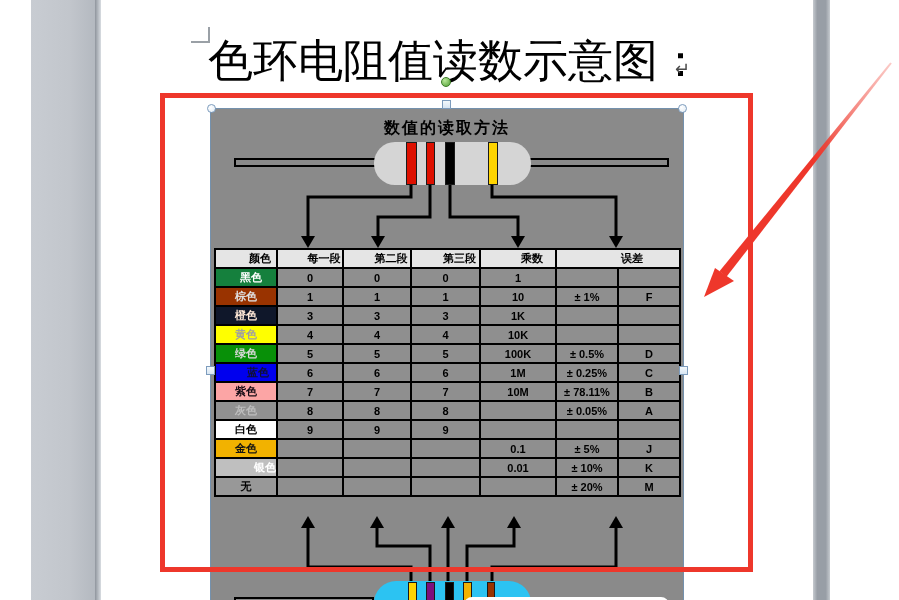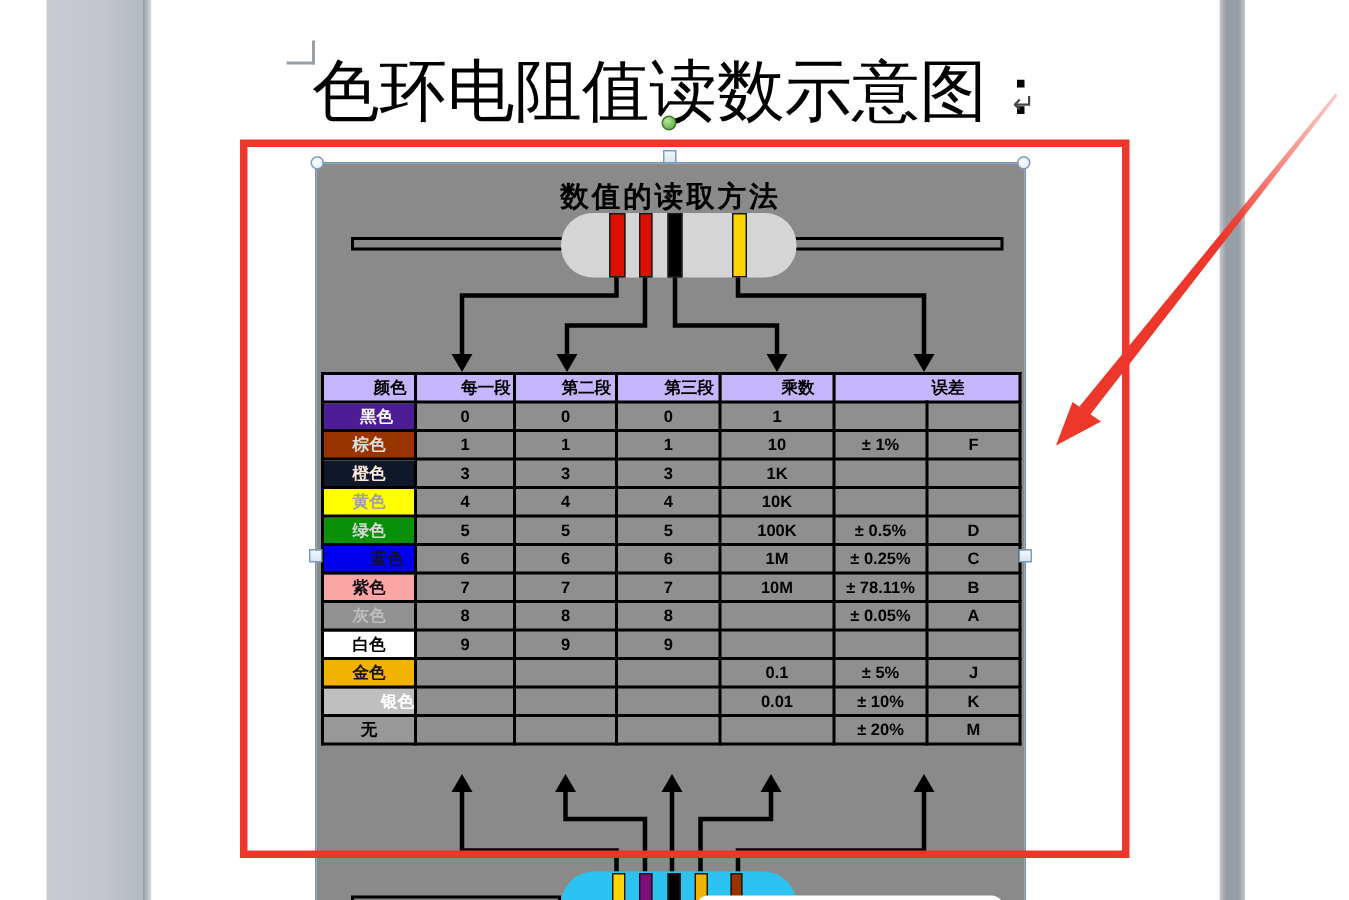--- a/index.html
+++ b/index.html
@@ -22,21 +22,21 @@
   
   .doc-heading { position:absolute; left:177px; top:34px; width:520px;
                  font-family:"Liberation Serif", serif; font-size:45px; line-height:1.2;
                  color:#000; white-space:nowrap; letter-spacing:0px; }
   .para-mark { position:absolute; left:644px; top:58px; font-size:18px; color:#4a4a4a; }
 
   
   .picture { position:absolute; left:180px; top:109px; width:472px; height:491px;
              background:#8a8a8a; outline:1.5px solid #7491ad; overflow:hidden; }
   .fig-title { position:absolute; left:0; top:9px; width:100%; text-align:center;
-               font-weight:bold; font-size:19px; color:#000; letter-spacing:2px; }
+               font-weight:bold; font-size:16px; color:#000; letter-spacing:2px; }
 
   .wire-top { position:absolute; left:23px; top:49px; width:435px; height:9px;
               border:2px solid #000; background:#8a8a8a; }
   .body-top { position:absolute; left:163px; top:33px; width:157px; height:43px;
               border-radius:21px; background:#d5d5d5; }
   .wire-bot { position:absolute; left:23px; top:488px; width:140px; height:20px;
               border:2px solid #000; background:#8a8a8a; }
   .body-bot { position:absolute; left:163px; top:472px; width:157px; height:60px;
               border-radius:22px; background:#2cc3f2; }
   .white-box { position:absolute; left:253px; top:488px; width:205px; height:20px;
@@ -46,21 +46,21 @@
   .conn-svg { position:absolute; left:0; top:0; width:472px; height:491px; }
   .conn-svg path { stroke:#000; stroke-width:3; fill:none; }
   .conn-svg polygon { fill:#000; }
 
   
   table.codes { position:absolute; left:3px; top:139px; width:465px;
                 border-collapse:collapse; table-layout:fixed; }
   table.codes td, table.codes th { border:2px solid #000; height:19px; padding:0;
                 font-size:11px; font-weight:bold; text-align:center; overflow:hidden;
                 white-space:nowrap; }
-  table.codes th { background:#c4b5fd; color:#000;padding-left:28px; }
+  table.codes th { background:#e5e5e5; color:#000;padding-left:28px; }
   table.codes td { background:#8f8f8f; color:#000; }
   td.blue-val { color:#1414dd; }
 
   
   .h-circle { position:absolute; width:9px; height:9px; border-radius:50%;
               background:radial-gradient(circle at 35% 35%, #ffffff, #dfeaf4);
               border:1px solid #7d9cbd; }
   .h-square { position:absolute; width:9px; height:9px;
               background:linear-gradient(180deg,#f3f8fc,#d8e6f2);
               border:1px solid #7d9cbd; }
@@ -139,21 +139,21 @@
           <th>颜色</th>
           <th>每一段</th>
           <th>第二段</th>
           <th>第三段</th>
           <th>乘数</th>
           <th colspan="2">误差</th>
         </tr>
       </thead>
       <tbody id="codes-body">
           <tr>
-            <td style="background: #4c1d95; color: rgb(255, 255, 255); padding-left: 10px;">黑色</td>
+            <td style="background: #15803d; color: rgb(255, 255, 255); padding-left: 10px;">黑色</td>
             <td>0</td>
             <td>0</td>
             <td>0</td>
             <td>1</td>
             <td></td>
             <td></td>
           </tr>
           <tr>
             <td style="background: rgb(153, 51, 0); color: rgb(224, 224, 224);">棕色</td>
             <td>1</td>

